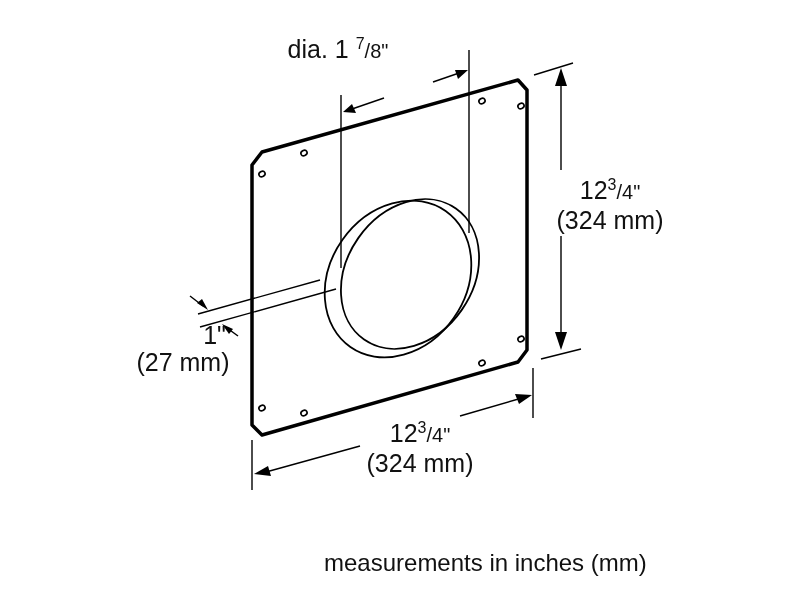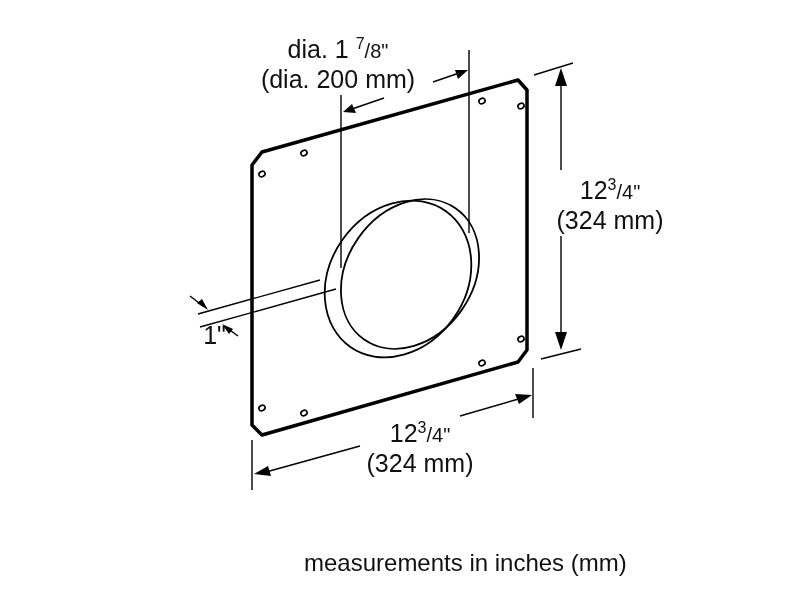--- a/index.html
+++ b/index.html
@@ -1,21 +1,21 @@
 <!DOCTYPE html>
 <html><head>
   <meta charset="utf-8">
   <style>
     html, body { margin: 0; padding: 0; background: #ffffff; }
     body { width: 800px; height: 600px; position: relative; overflow: hidden; font-family: "Liberation Sans", sans-serif; color: #000; }
     svg.drawing { position: absolute; left: 0; top: 0; }
     .lbl { position: absolute; font-family: "Liberation Sans", sans-serif; font-size: 25px; line-height: 27px; color: #111; text-align: center; white-space: nowrap; }
     .lbl sup { font-size: 16px; vertical-align: 0; position: relative; top: -9px; }
     .lbl .frac-den { font-size: 20px; }
-    .caption { position: absolute; left: 304px; top: 549px; font-size: 24px; line-height: 28px; color: #111; white-space: nowrap; }
+    .caption { position: absolute; left: 324px; top: 549px; font-size: 24px; line-height: 28px; color: #111; white-space: nowrap; }
   </style>
 </head>
 <body>
 
 <svg class="drawing" width="800" height="600" viewBox="0 0 800 600" xmlns="http://www.w3.org/2000/svg">
 
   <polygon points="262,152 518,80 527,90 527,350 518,362 262,435 252,425 252,165" fill="#ffffff" stroke="#000" stroke-width="3.5" stroke-linejoin="round"></polygon>
 
   <g fill="none" stroke="#000" stroke-width="1.6">
     <ellipse cx="262" cy="174" rx="3.2" ry="2.6" transform="rotate(-30 262 174)"></ellipse>
@@ -67,30 +67,30 @@
     <line x1="200" y1="327" x2="336" y2="289" stroke-width="1.4"></line>
     <line x1="190" y1="296" x2="203" y2="306" stroke-width="1.4"></line>
     <polygon points="208,310 197,303 202,299" stroke="none"></polygon>
     <line x1="238" y1="336" x2="227" y2="328" stroke-width="1.4"></line>
     <polygon points="222,324 233,329 229,334" stroke="none"></polygon>
   </g>
 </svg>
 
 <div class="lbl" style="left:238px; top:36px; width:200px;">
   <div><span>dia. 1 </span><sup>7</sup><span class="frac-den">/8"</span></div>
-  <div>(dia. 200 mm)</div>
 </div>
 
 <div class="lbl" style="left:540px; top:177px; width:140px;">
   <div><span>12</span><sup>3</sup><span class="frac-den">/4"</span></div>
   <div>(324 mm)</div>
 </div>
 
 <div class="lbl" style="left:350px; top:420px; width:140px;">
   <div><span>12</span><sup>3</sup><span class="frac-den">/4"</span></div>
   <div>(324 mm)</div>
 </div>
 
 <div class="lbl" style="left:118px; top:322px; width:130px;">
   <div style="text-align:right; padding-right:22px;">1"</div>
+  <div>(27 mm)</div>
 </div>
 
 <div class="caption">measurements in inches (mm)</div>
 
 </body></html>

